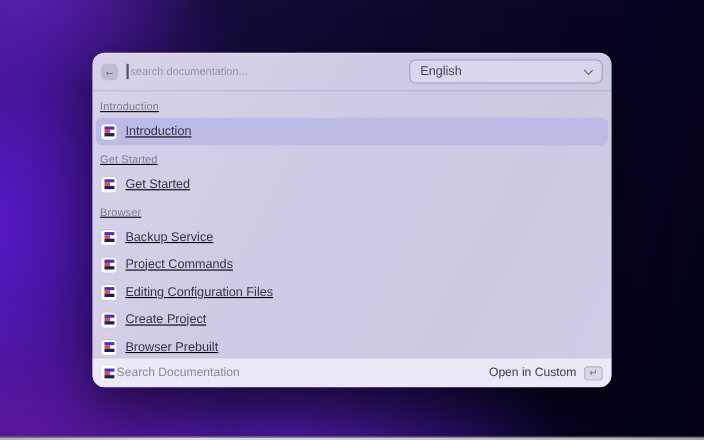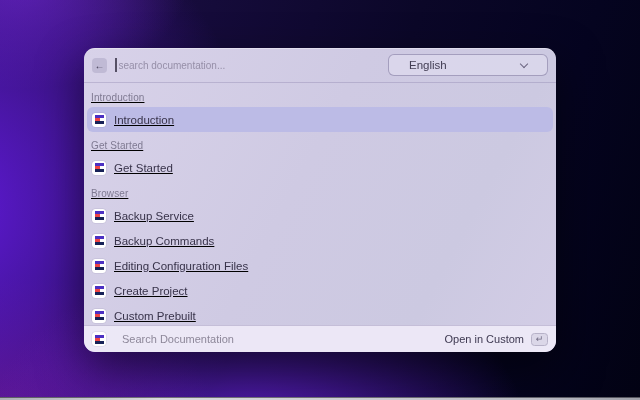--- a/index.html
+++ b/index.html
@@ -39,25 +39,25 @@
   }
   .search-wrap{ flex:1; display:flex; align-items:center; }
   .caret{ width:1.5px; height:14px; background:#565065; flex:0 0 auto; }
   .search-input{
     flex:1; border:none; outline:none; background:transparent;
     font-family:"Liberation Sans", sans-serif;
     font-size:10px; color:#3a3547; padding-left:2px;
   }
   .search-input::placeholder{ color:#968fa8; opacity:1; }
   .lang-select{
-    width:160px; height:22px; flex:0 0 auto;
+    width:176px; height:22px; flex:0 0 auto;
     border:1px solid rgba(112,104,146,.5); border-radius:6px;
     background:rgba(228,224,242,.55);
     display:flex; align-items:center; justify-content:space-between;
-    padding:0 20px; cursor:pointer;
+    padding:0 9px; cursor:pointer;
   }
   .lang-label{ font-size:11.5px; color:#433e54; }
   .chev{
     width:6px; height:6px; margin-top:-3px;
     border-right:1.4px solid #6b6580; border-bottom:1.4px solid #6b6580;
     transform:rotate(45deg);
   }
   
   .modal-body{ padding-top:0;text-decoration:underline; }
   .group-label{
@@ -80,21 +80,21 @@
   }
   .zlogo{ width:9px; height:9px; display:flex; flex-direction:column; }
   .zlogo .zt{ height:3px; background:#4c30c2; }
   .zlogo .zm{ height:3px; display:flex; }
   .zlogo .zm .zr{ width:5px; background:#ee4343; }
   .zlogo .zm .zw{ flex:1; background:#fdfdfd; }
   .zlogo .zb{ height:3px; background:#172257; }
   
   .modal-footer{
     position:absolute; left:0; right:0; bottom:0; height:27px;
-    display:flex; align-items:center; gap:16px; padding:0 8px;
+    display:flex; align-items:center; gap:0; padding:0 8px;
     background:rgba(238,234,247,.93);
     border-top:1px solid rgba(122,112,158,.35);
     border-radius:0 0 11px 11px;
   }
   .footer-label{ font-size:11px; color:#8d8799; flex:1; }
   .footer-action{ display:flex; align-items:center; gap:7px; cursor:pointer; }
   .footer-action-label{ font-size:11px; color:#3d3850; }
   .enter-key{
     width:17px; height:13px; border-radius:3.5px;
     background:#dbd7e8; border:1px solid #b7b2c8;
@@ -168,21 +168,21 @@
     <span class="doc-icon">
       <span class="zlogo">
             <span class="zt"></span>
             <span class="zm">
               <span class="zr"></span>
               <span class="zw"></span>
             </span>
             <span class="zb"></span>
           </span>
     </span>
-    <span class="row-label">Backup Commands</span>
+    <span class="row-label">Project Commands</span>
   </div>
       <div class="row">
     <span class="doc-icon">
       <span class="zlogo">
             <span class="zt"></span>
             <span class="zm">
               <span class="zr"></span>
               <span class="zw"></span>
             </span>
             <span class="zb"></span>
@@ -207,21 +207,21 @@
     <span class="doc-icon">
       <span class="zlogo">
             <span class="zt"></span>
             <span class="zm">
               <span class="zr"></span>
               <span class="zw"></span>
             </span>
             <span class="zb"></span>
           </span>
     </span>
-    <span class="row-label">Custom Prebuilt</span>
+    <span class="row-label">Browser Prebuilt</span>
   </div>
     </div>
 
   <div class="modal-footer">
     <span class="doc-icon">
       <span class="zlogo">
           <span class="zt"></span>
           <span class="zm">
             <span class="zr"></span>
             <span class="zw"></span>

